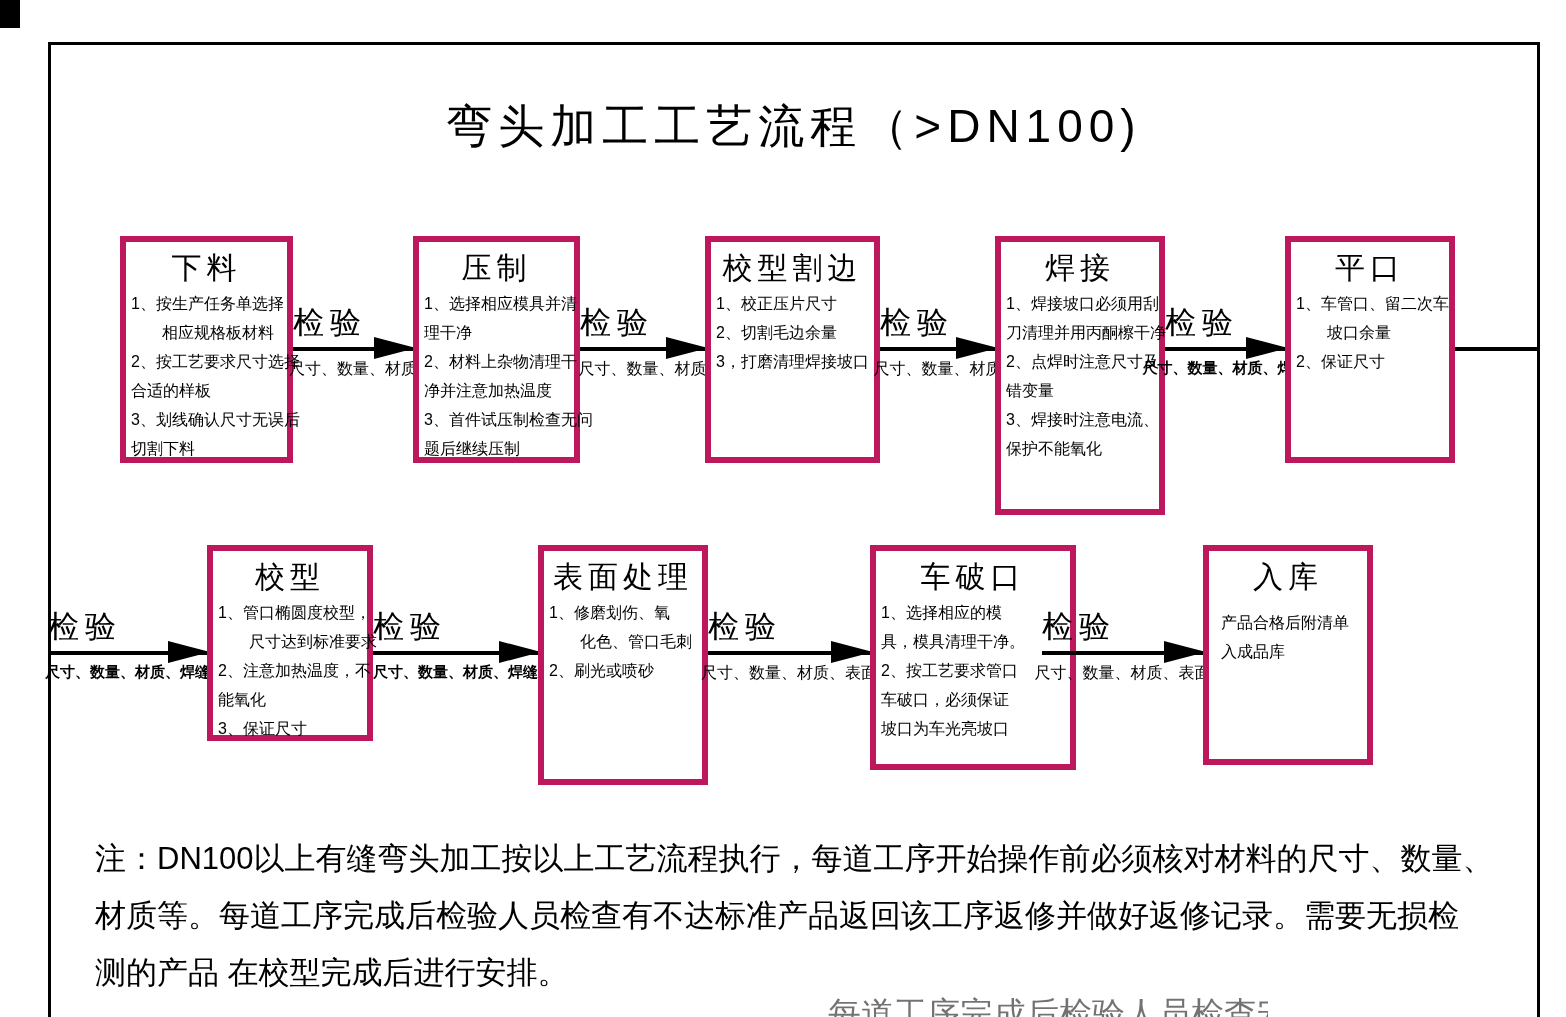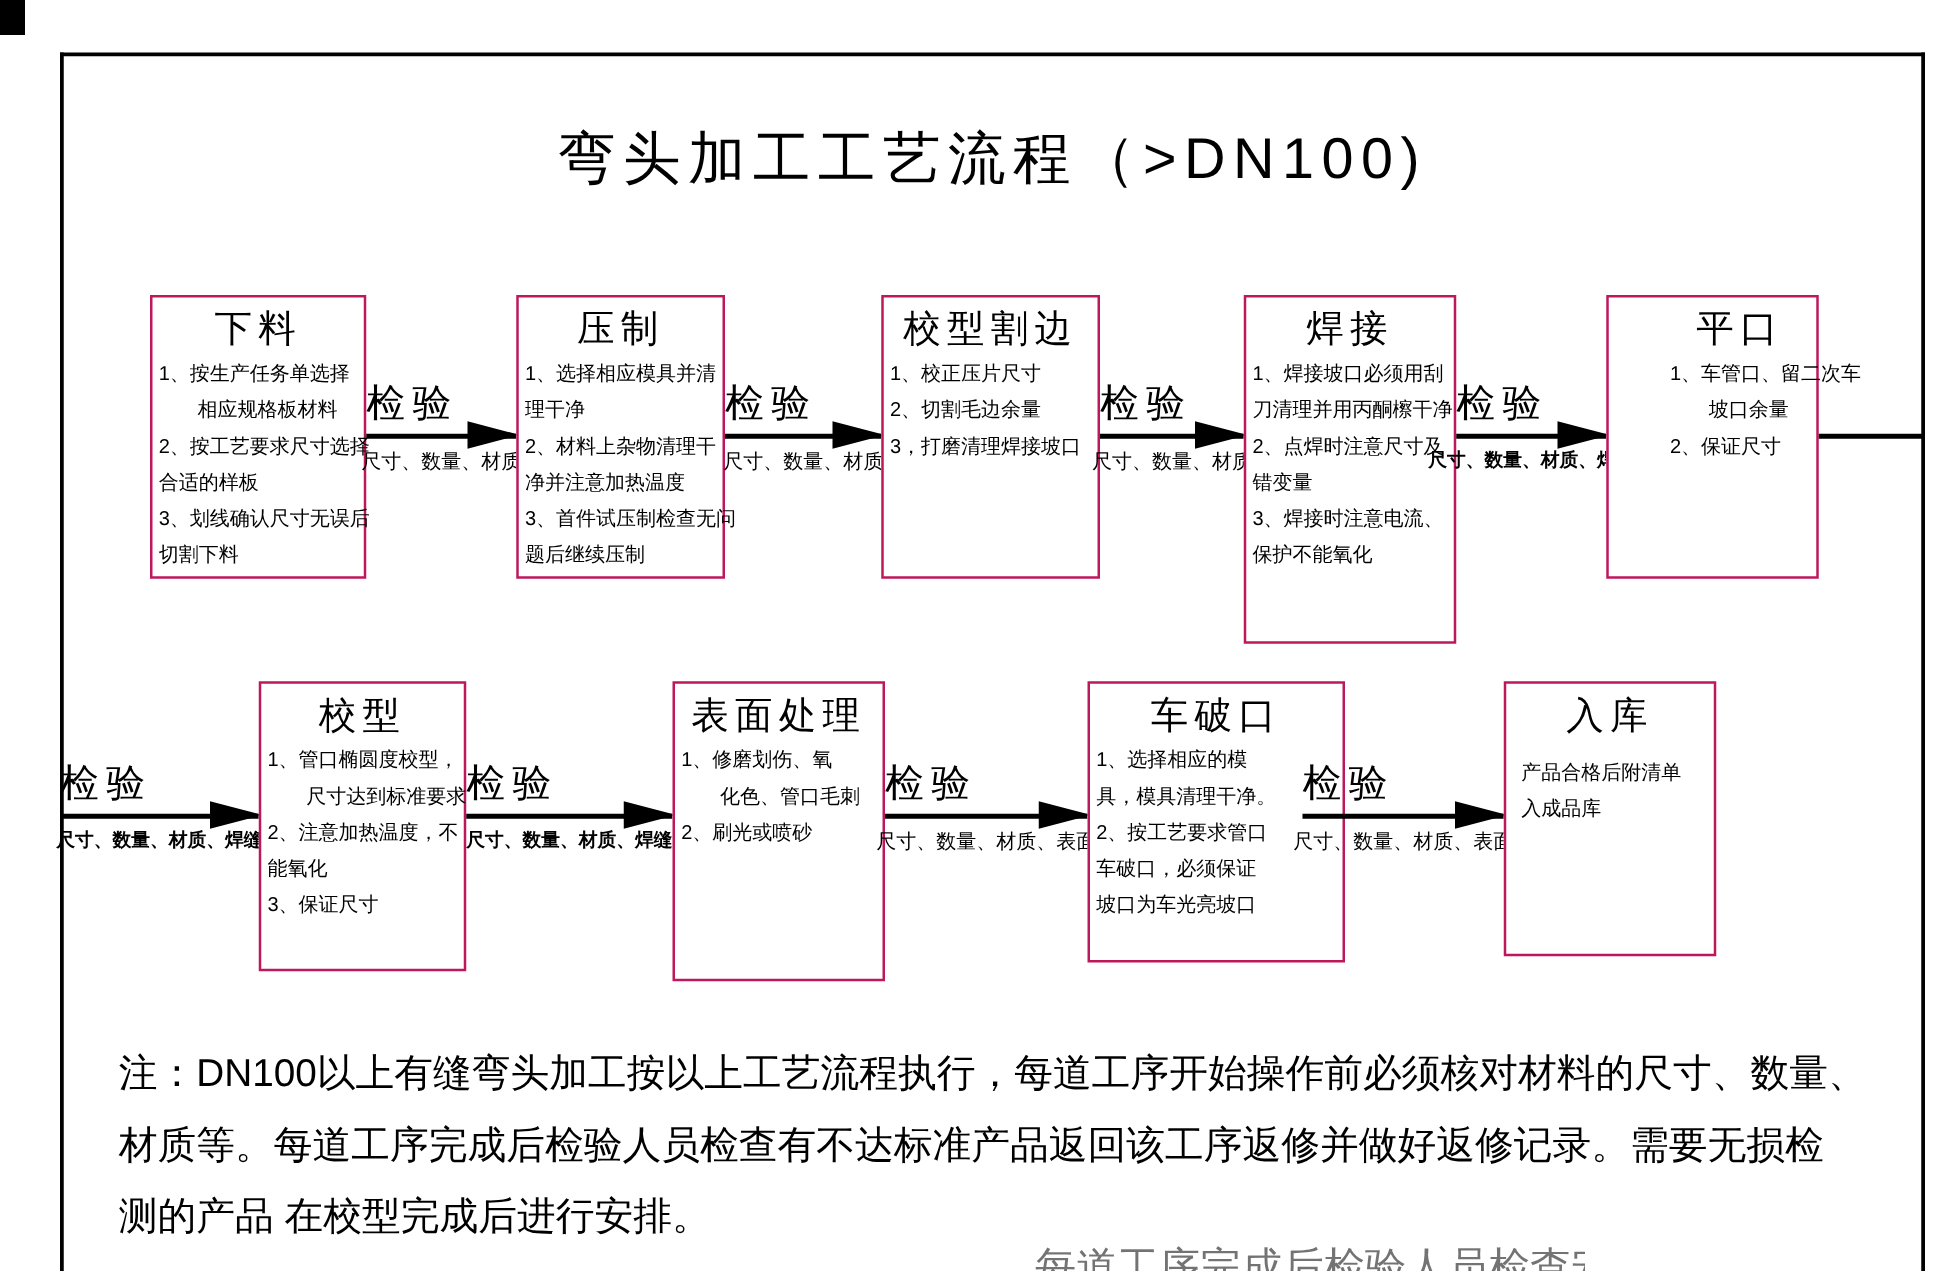--- a/index.html
+++ b/index.html
@@ -11,21 +11,21 @@
   
   .frame-line{position:absolute;background:#000;}
   .corner-block{position:absolute;left:0;top:0;width:20px;height:28px;background:#000;}
   
   .diagram-title{
     position:absolute;left:48px;top:96px;width:1492px;text-align:center;
     font-size:46px;letter-spacing:6px;font-weight:400;
   }
   
   .box{
-    position:absolute;border:2px solid #be185d;background:#fff;box-sizing:border-box;
+    position:absolute;border:6px solid #be185d;background:#fff;box-sizing:border-box;
   }
   .box-title{
     font-size:30px;line-height:42px;text-align:center;letter-spacing:5px;
     margin-top:5px;white-space:nowrap;
   }
   .box-line{
     font-size:16px;line-height:29px;padding:0 5px;white-space:nowrap;
   }
   .indent{padding-left:36px;}
   .box-body-gap{height:10px;}
@@ -130,38 +130,38 @@
 </div>
 
 <div class="arrow" style="left:1165px;top:302px;width:120px;">
   <div class="arrow-label">检验</div>
   <div class="arrow-shaft">
       <div class="arrow-head"></div>
     </div>
   <div class="arrow-sub sub-bold">尺寸、数量、材质、焊缝</div>
 </div>
 
-<div class="box" style="left:1285px;top:236px;width:170px;height:227px;padding-left:44px;">
+<div class="box" style="left:1285px;top:236px;width:170px;height:227px;">
   <div class="box-title">平口</div>
   <div class="box-line">1、车管口、留二次车</div>
   <div class="box-line indent">坡口余量</div>
   <div class="box-line">2、保证尺寸</div>
 </div>
 
 <div class="plain-line" style="left:1455px;top:347px;width:85px;"></div>
 
 <div class="arrow" style="left:48px;top:606px;width:159px;">
   <div class="arrow-label">检验</div>
   <div class="arrow-shaft">
       <div class="arrow-head"></div>
     </div>
   <div class="arrow-sub sub-bold">尺寸、数量、材质、焊缝</div>
 </div>
 
-<div class="box" style="left:207px;top:545px;width:166px;height:232px;">
+<div class="box" style="left:207px;top:545px;width:166px;height:196px;">
   <div class="box-title">校型</div>
   <div class="box-line">1、管口椭圆度校型，</div>
   <div class="box-line indent">尺寸达到标准要求</div>
   <div class="box-line">2、注意加热温度，不</div>
   <div class="box-line">能氧化</div>
   <div class="box-line">3、保证尺寸</div>
 </div>
 
 <div class="arrow" style="left:373px;top:606px;width:165px;">
   <div class="arrow-label">检验</div>

